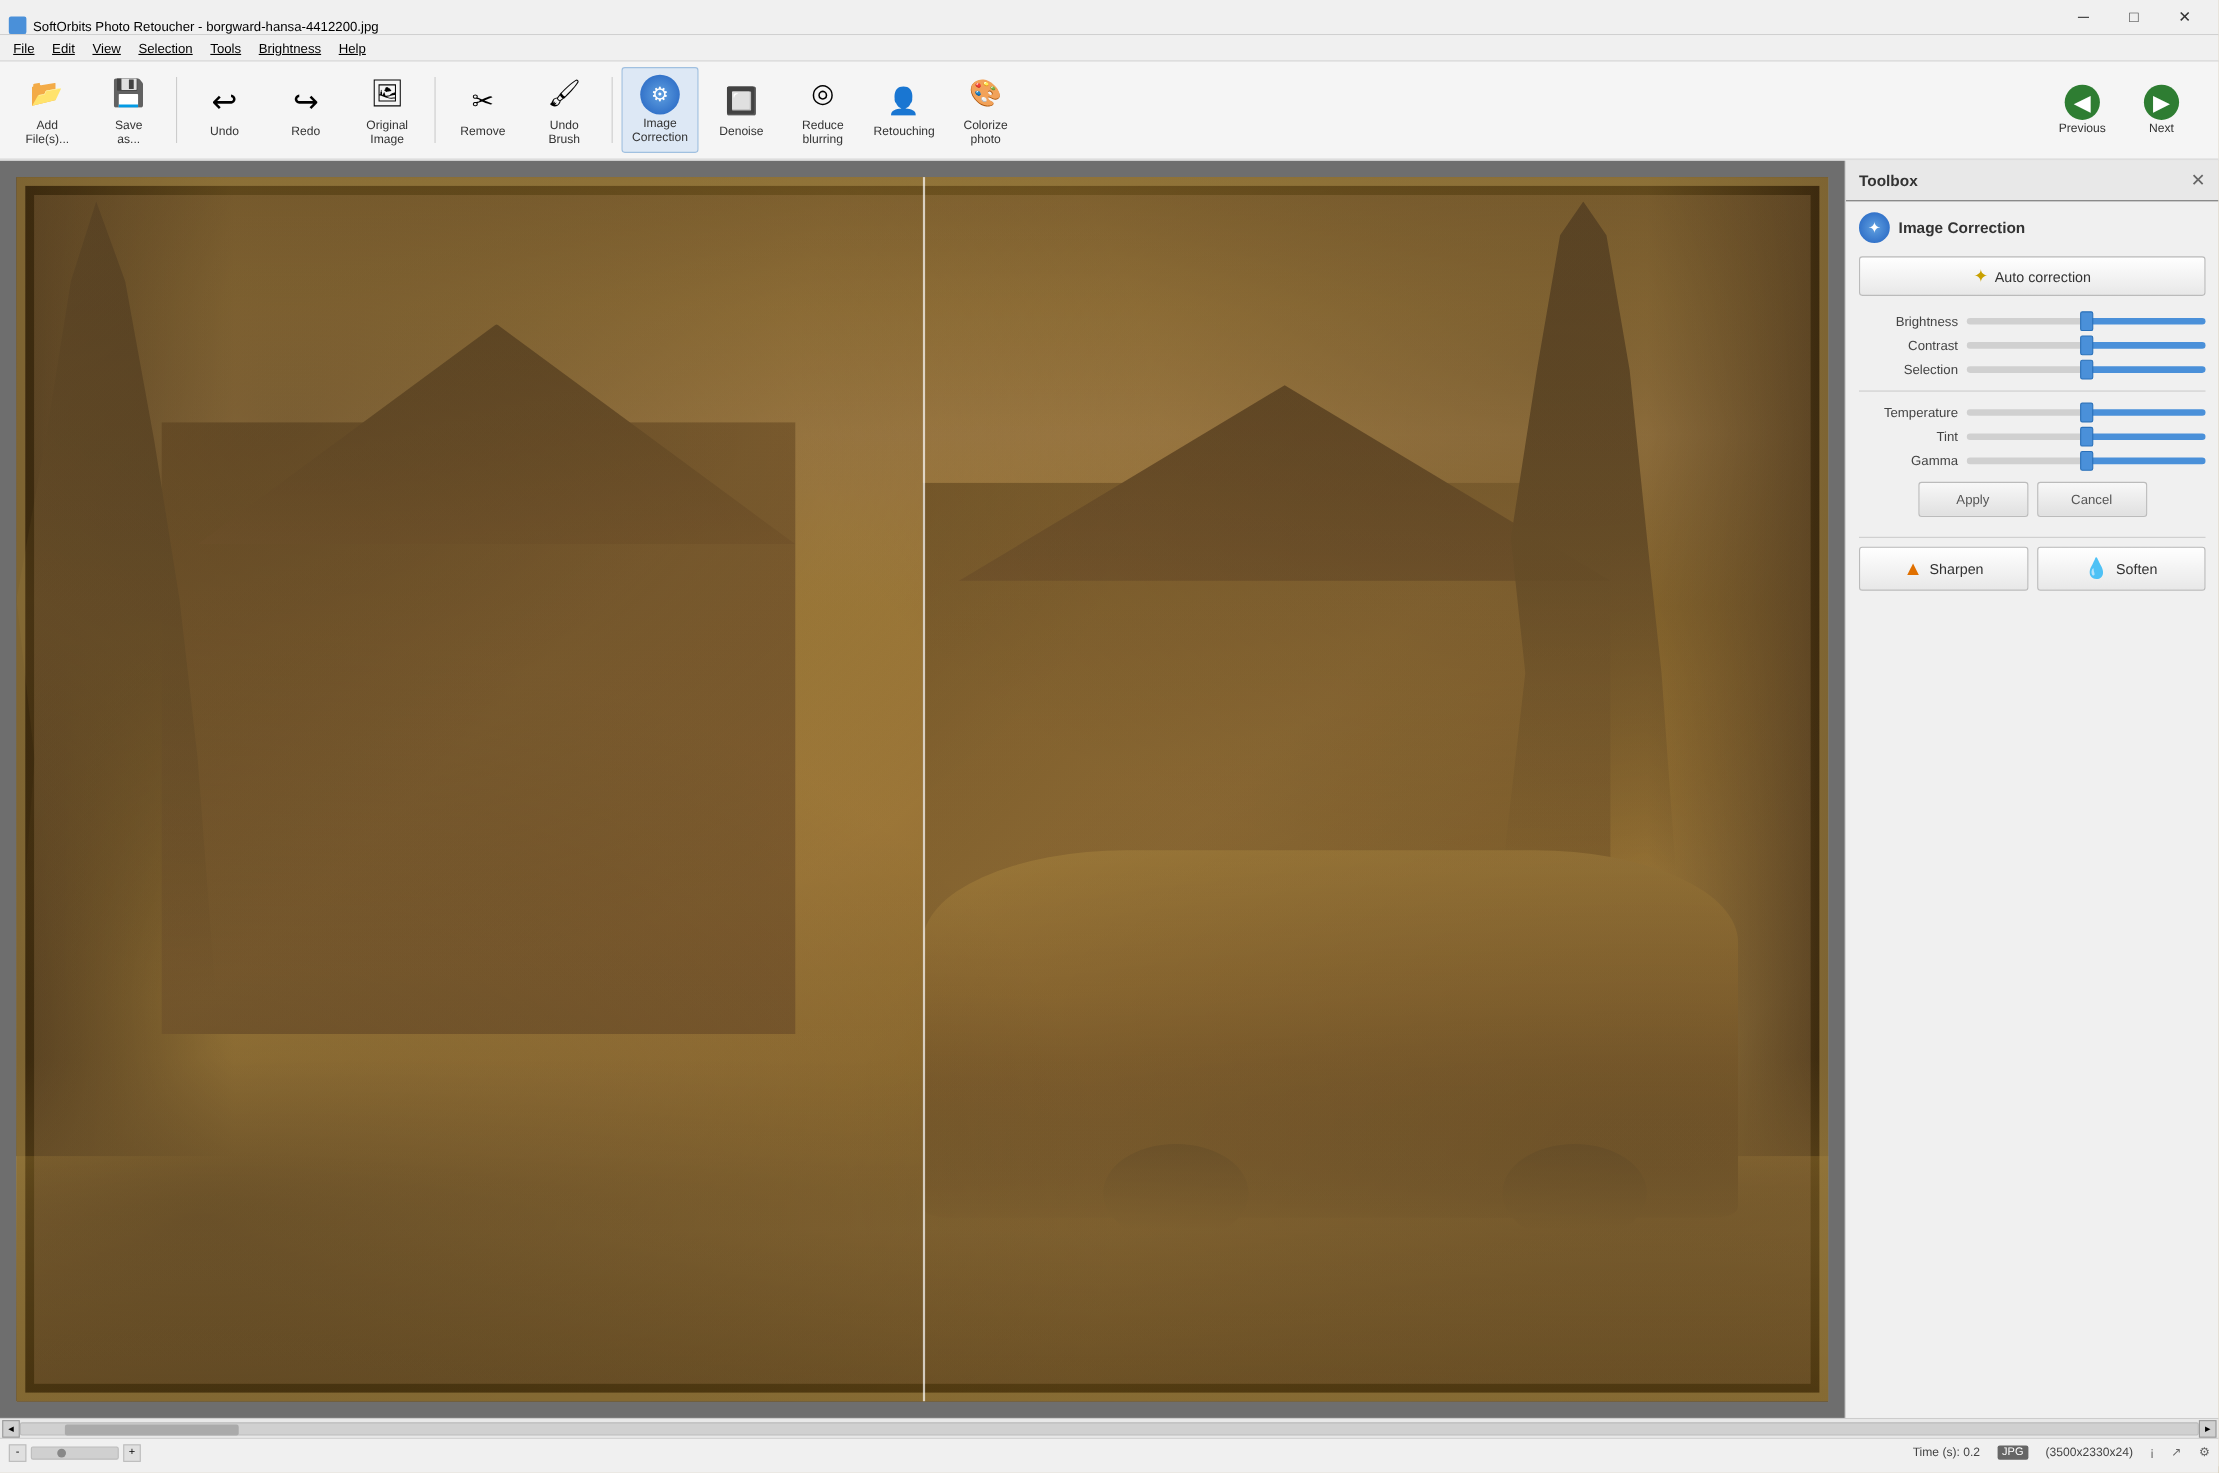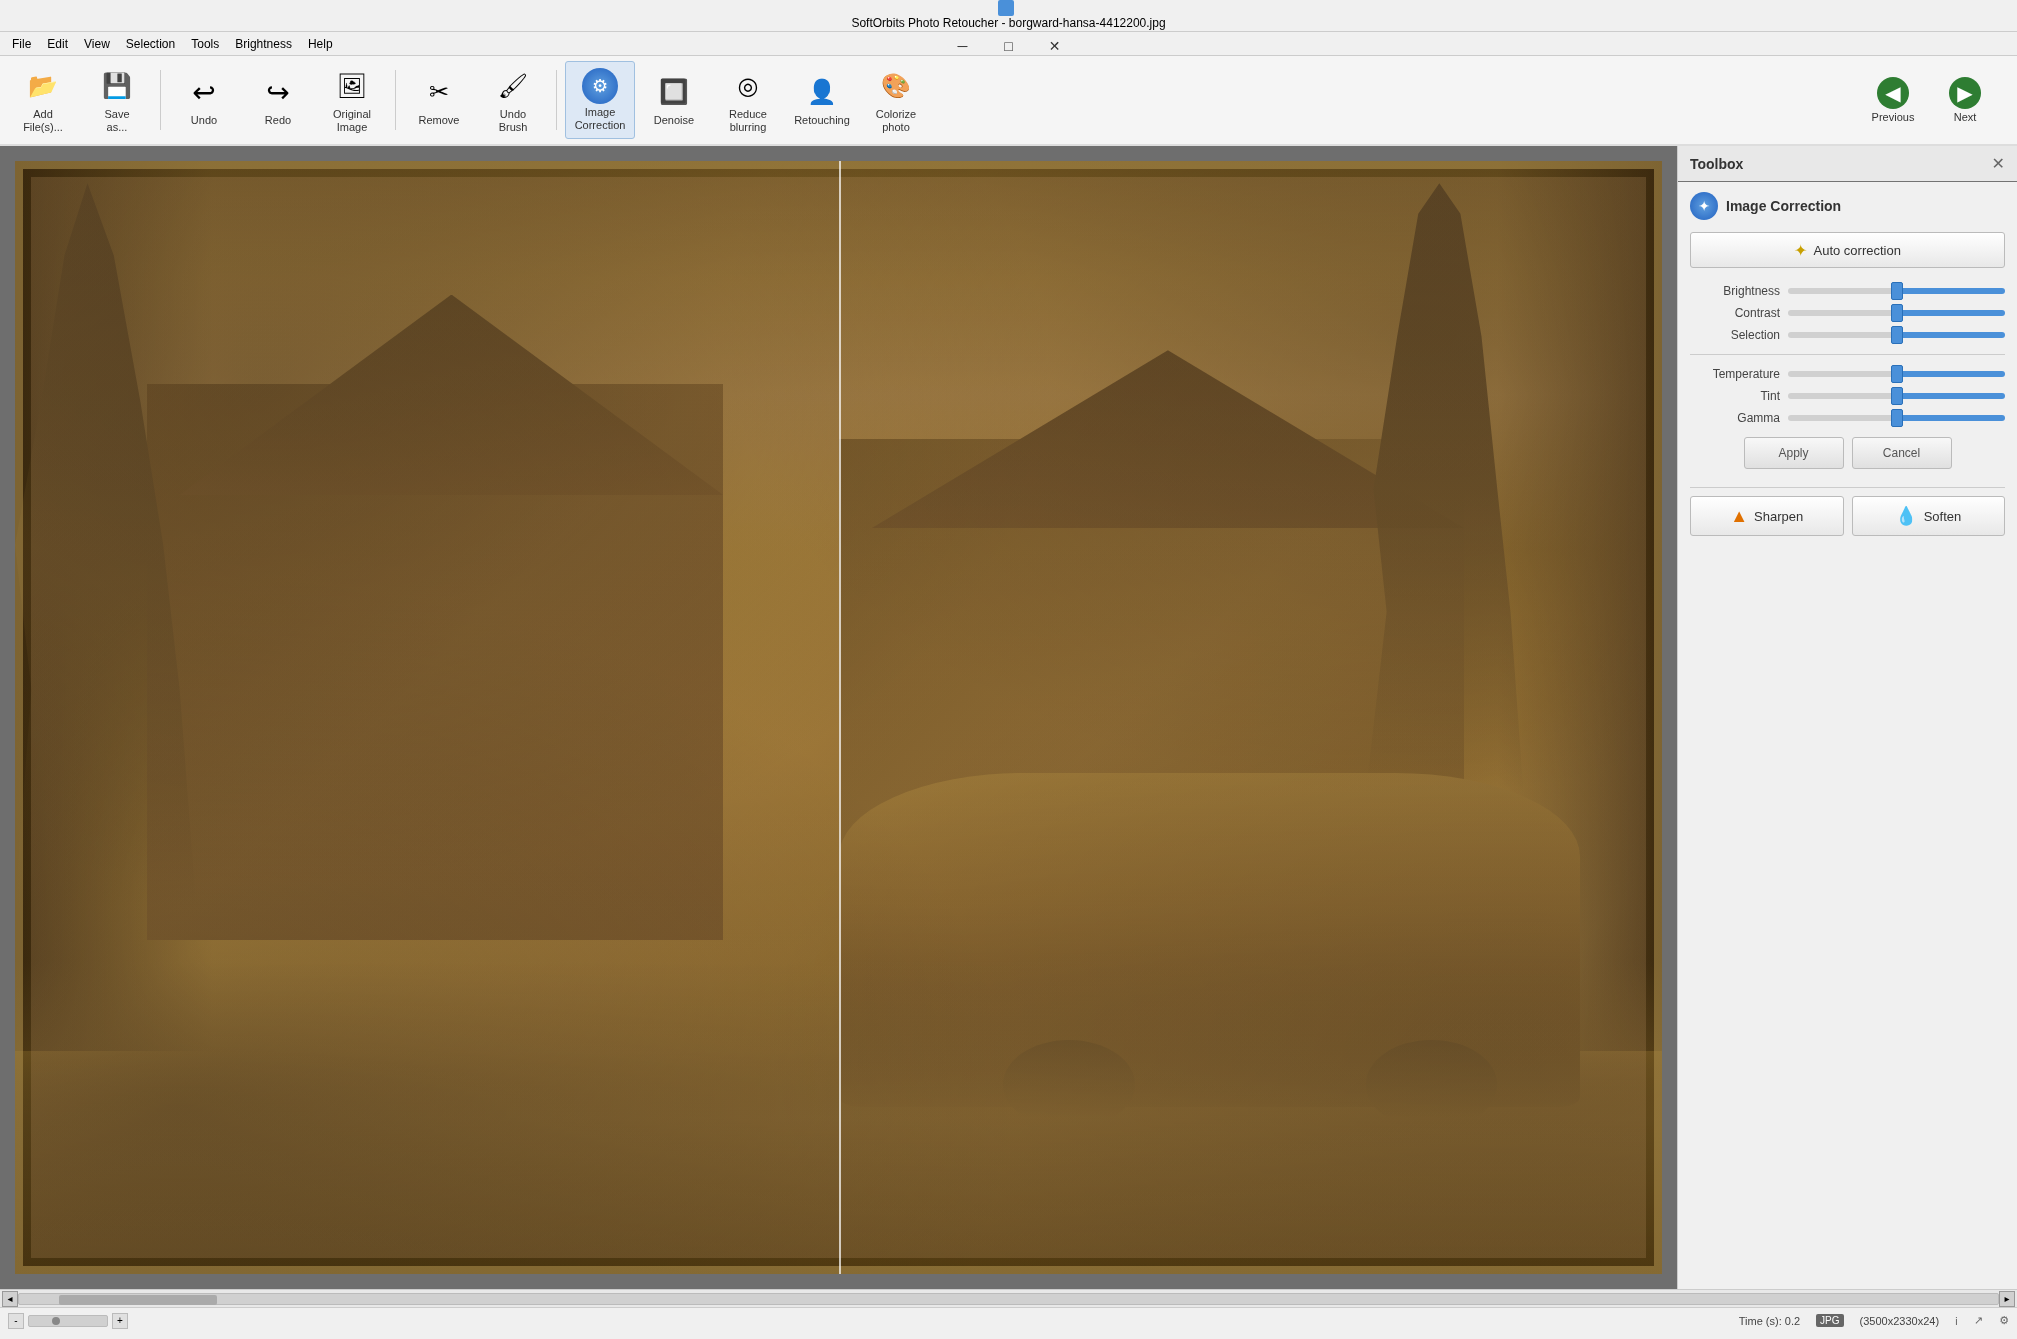--- a/index.html
+++ b/index.html
@@ -3,44 +3,44 @@
   <meta charset="utf-8">
   <style>
     * { box-sizing: border-box; margin: 0; padding: 0; }
     body { font-family: 'Segoe UI', Tahoma, sans-serif; font-size: 12px; background: #f0f0f0; overflow: hidden; width: 2017px; height: 1339px; }
 
     
     #title-bar {
       background: #f0f0f0;
       height: 32px;
       display: flex;
-      align-items: center;
+      align-items: flex-end;
       padding: 0 8px;
       border-bottom: 1px solid #ccc;
       user-select: none;
-      flex-direction: column;
     }
     #title-bar .app-icon { width: 16px; height: 16px; margin-right: 6px; background: #4a90d9; border-radius: 2px; flex-shrink: 0; }
     #title-bar .title-text { flex: 1; font-size: 12px; color: #000; }
     #title-bar .win-controls { display: flex; gap: 0; }
     #title-bar .win-btn {
       width: 46px; height: 32px;
       border: none; background: transparent;
       cursor: pointer; display: flex; align-items: center; justify-content: center;
       font-size: 14px; color: #333;
     }
 
     
     #menu-bar {
       background: #f0f0f0;
       height: 24px;
       display: flex;
       align-items: center;
       padding: 0 4px;
       border-bottom: 1px solid #ccc;
+      text-decoration: underline;
     }
     #menu-bar .menu-item {
       padding: 2px 8px;
       cursor: pointer;
       font-size: 12px;
       color: #000;
       height: 22px;
       display: flex; align-items: center;
     }
 

